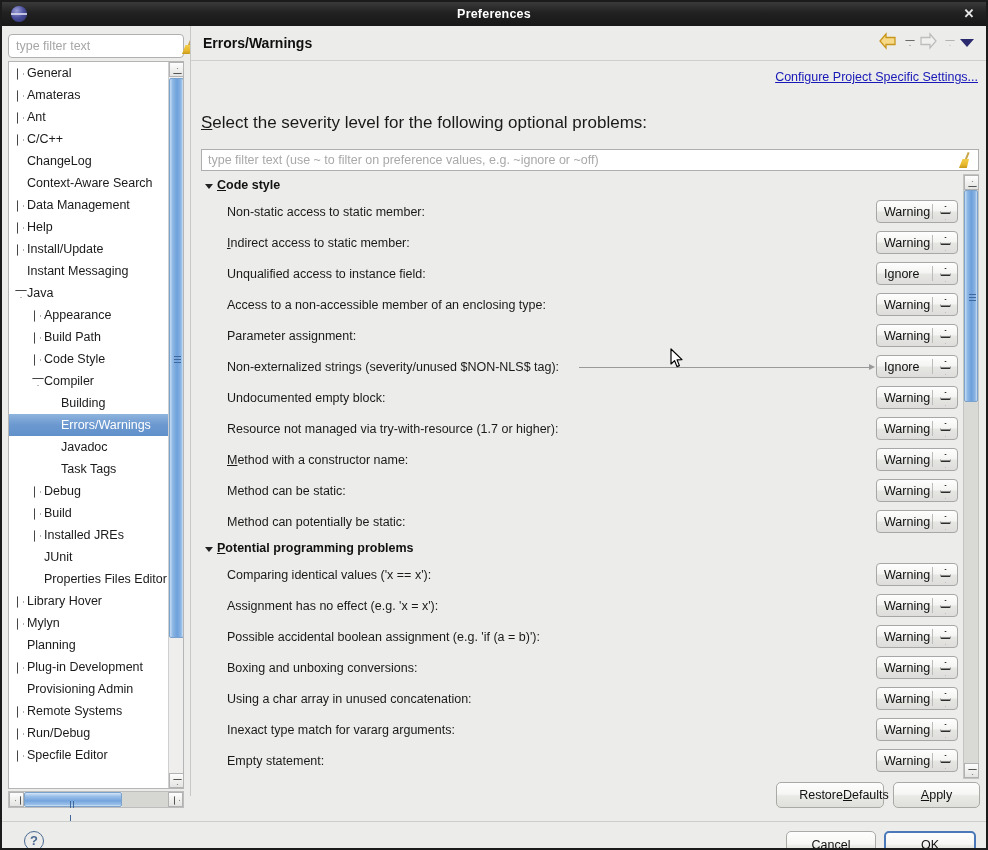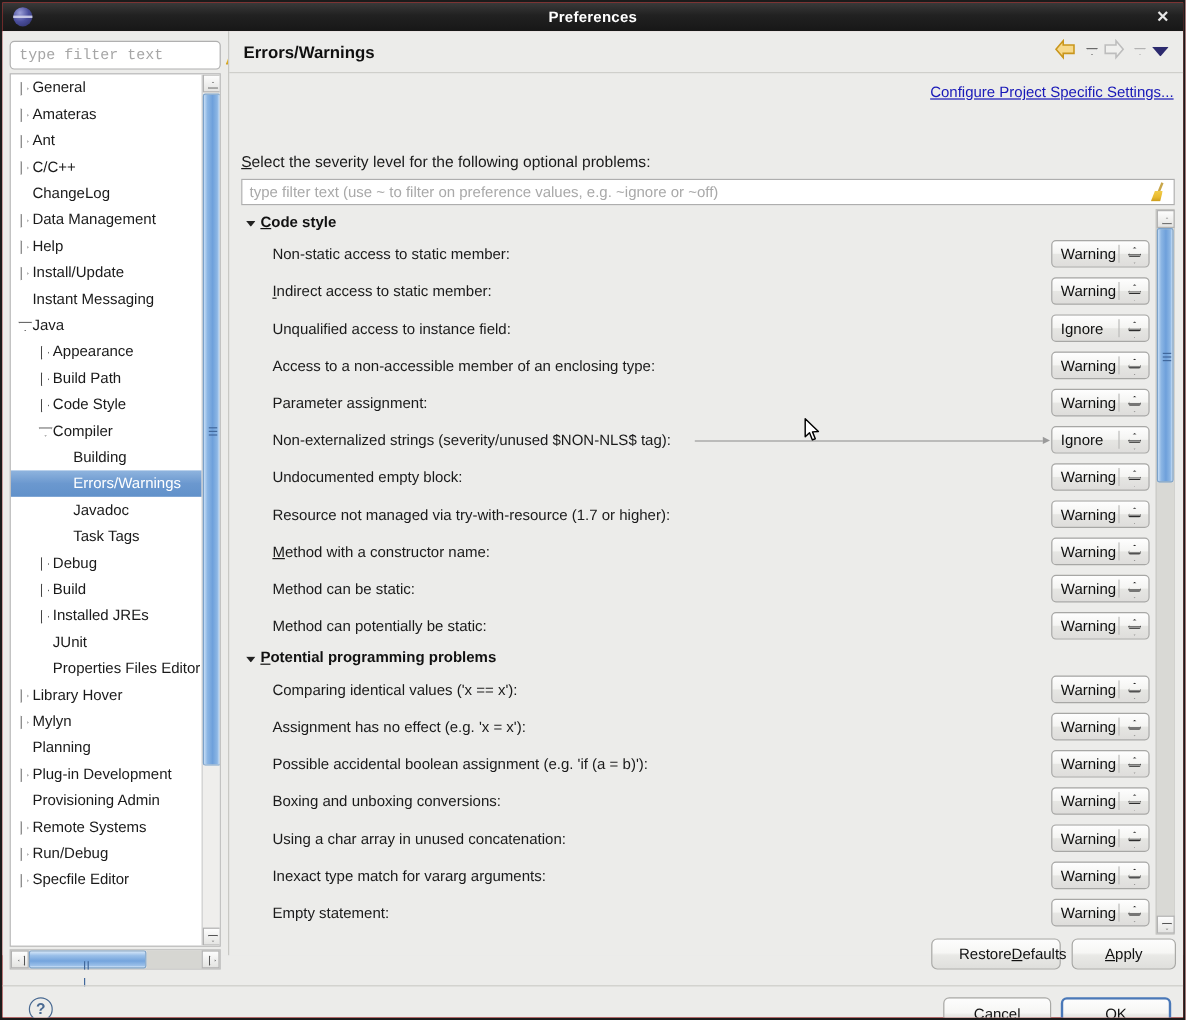--- a/index.html
+++ b/index.html
@@ -83,21 +83,21 @@
     position: absolute; left: 6px; top: 8px;
     width: 176px; height: 24px;
     background: #ffffff;
     border: 1px solid #b0b0b0;
     border-radius: 4px;
     display: flex; align-items: center;
   }
   #filter-input {
     flex: 1;
     border: none; outline: none; background: transparent;
-    font-family: Liberation Mono, monospace;
+    font-family: Liberation Sans, sans-serif;
     font-size: 12.5px;
     color: #3c3c3c;
     padding-left: 7px;
   }
   #filter-input::placeholder { color: #a6a6a6; }
   .broom-icon {
     width: 18px; height: 18px;
     margin-right: 4px;
     position: relative;
     flex: 0 0 auto;
@@ -322,22 +322,22 @@
   }
 
   #config-link {
     position: absolute; right: 8px; top: 44px;
     font-size: 12.5px;
     color: #1818b8;
     text-decoration: underline;
     cursor: pointer;
   }
   #select-label {
-    position: absolute; left: 10px; top: 101px;
-    font-size: 13px;
+    position: absolute; left: 10px; top: 87px;
+    font-size: 17px;
     color: #1a1a1a;
   }
   #select-label u { text-decoration: underline; }
 
   #pref-filter {
     position: absolute; left: 10px; top: 123px;
     width: 778px; height: 22px;
     background: #ffffff;
     border: 1px solid #aeaeae;
     display: flex; align-items: center;
@@ -578,20 +578,25 @@
             </div>
             <div class="tree-item">
               <div style="flex: 0 0 4px; height: 22px;"></div>
               <div class="tw closed"></div>
               <span class="tree-label">C/C++</span>
             </div>
             <div class="tree-item">
               <div style="flex: 0 0 4px; height: 22px;"></div>
               <div class="tw "></div>
               <span class="tree-label">ChangeLog</span>
+            </div>
+            <div class="tree-item">
+              <div style="flex: 0 0 4px; height: 22px;"></div>
+              <div class="tw "></div>
+              <span class="tree-label">Context-Aware Search</span>
             </div>
             <div class="tree-item">
               <div style="flex: 0 0 4px; height: 22px;"></div>
               <div class="tw closed"></div>
               <span class="tree-label">Data Management</span>
             </div>
             <div class="tree-item">
               <div style="flex: 0 0 4px; height: 22px;"></div>
               <div class="tw closed"></div>
               <span class="tree-label">Help</span>

